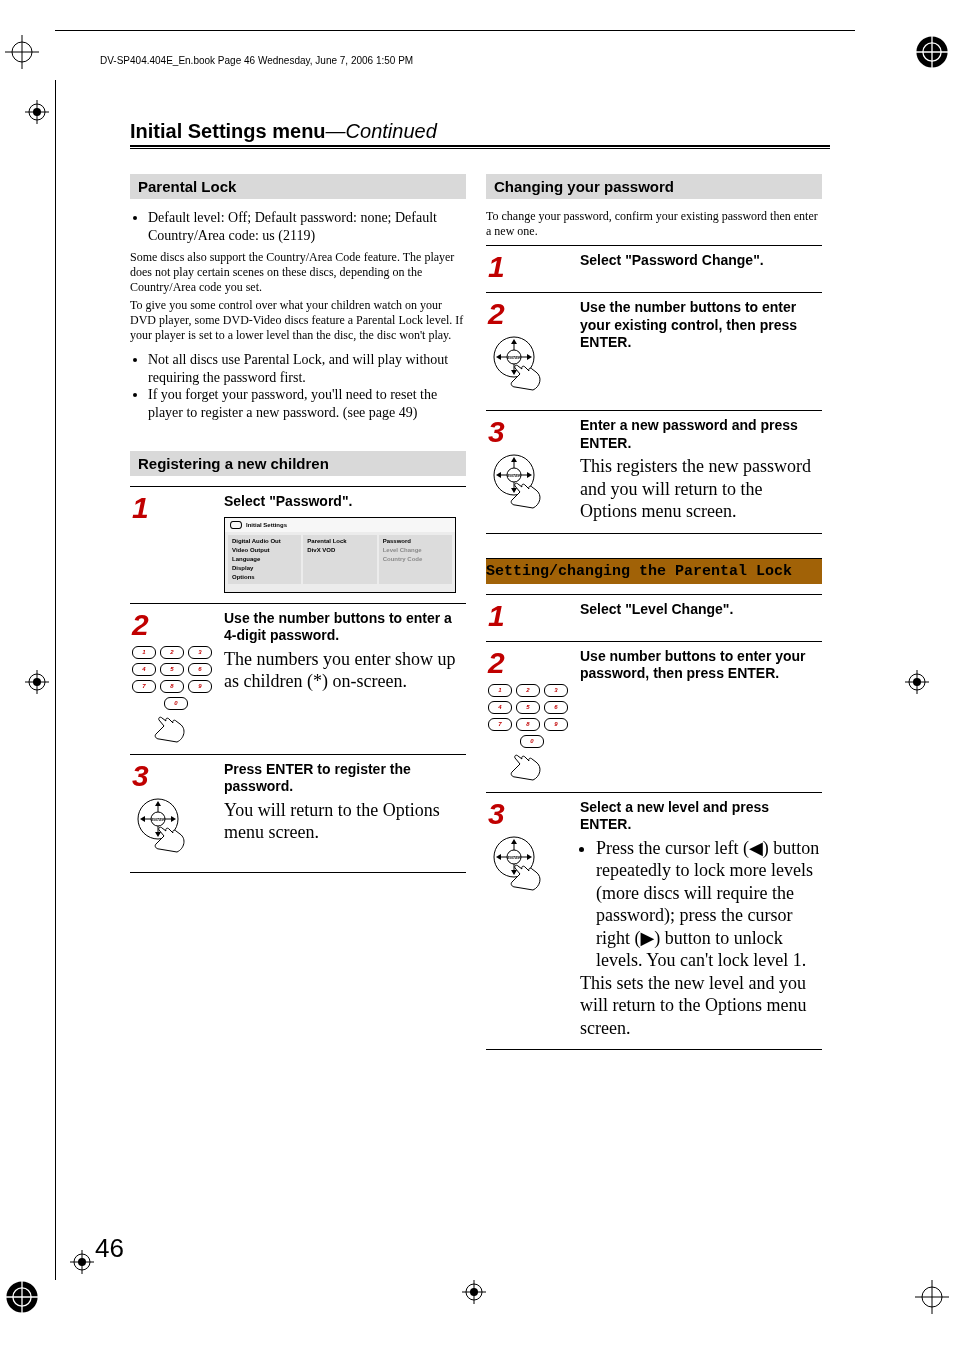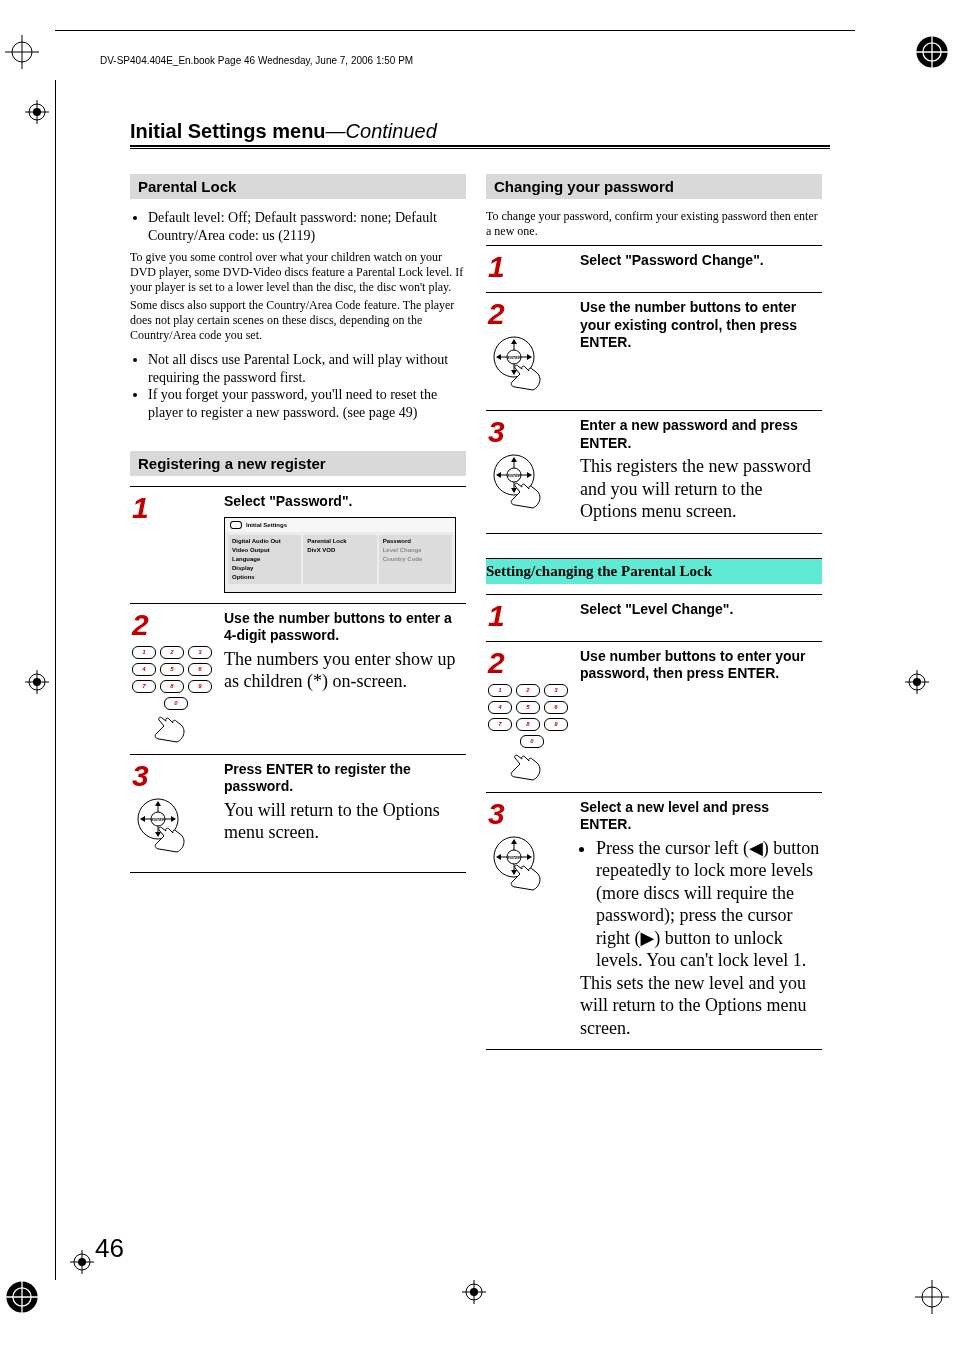--- a/index.html
+++ b/index.html
@@ -54,22 +54,22 @@
   .col { flex: 0 0 336px; }
   .shade-head {
     background: #d9d9d9;
     font-family: Arial, Helvetica, sans-serif;
     font-weight: bold;
     font-size: 15px;
     padding: 4px 8px;
     margin-bottom: 10px;
   }
   .shade-head-b {
-    background: #5eead4;
-    font-family: Liberation Serif, serif;
+    background: #a16207;
+    font-family: Liberation Mono, monospace;
     font-weight: bold;
     font-size: 15px;
     padding: 4px 8px 4px 0;
     margin: 24px 0 10px 0;
     border-top: 1px solid #000;
   }
   .body {
     font-size: 12px;
     line-height: 1.25;
   }
@@ -272,29 +272,29 @@
   <hr class="title-rule2">
 
   <div class="cols">
 
     <div class="col">
       <div class="shade-head">Parental Lock</div>
       <ul class="bul">
         <li>Default level: Off; Default password: none; Default Country/Area code: us (2119)</li>
       </ul>
       <div class="body">
+        <p>Some discs also support the Country/Area Code feature. The player does not play certain scenes on these discs, depending on the Country/Area code you set.</p>
         <p>To give you some control over what your children watch on your DVD player, some DVD-Video discs feature a Parental Lock level. If your player is set to a lower level than the disc, the disc won't play.</p>
-        <p>Some discs also support the Country/Area Code feature. The player does not play certain scenes on these discs, depending on the Country/Area code you set.</p>
       </div>
       <ul class="bul">
         <li>Not all discs use Parental Lock, and will play without requiring the password first.</li>
         <li>If you forget your password, you'll need to reset the player to register a new password. (see page 49)</li>
       </ul>
 
-      <div class="shade-head spacer-top">Registering a new register</div>
+      <div class="shade-head spacer-top">Registering a new children</div>
 
       <table class="steps-table">
         <tbody>
             <tr>
           <td class="num-cell"><span>1</span></td>
           <td>
             <div class="step-bold">Select "Password".</div>
             <div class="menu-panel">
               <div class="mp-title">
                     <span class="disc"></span>

